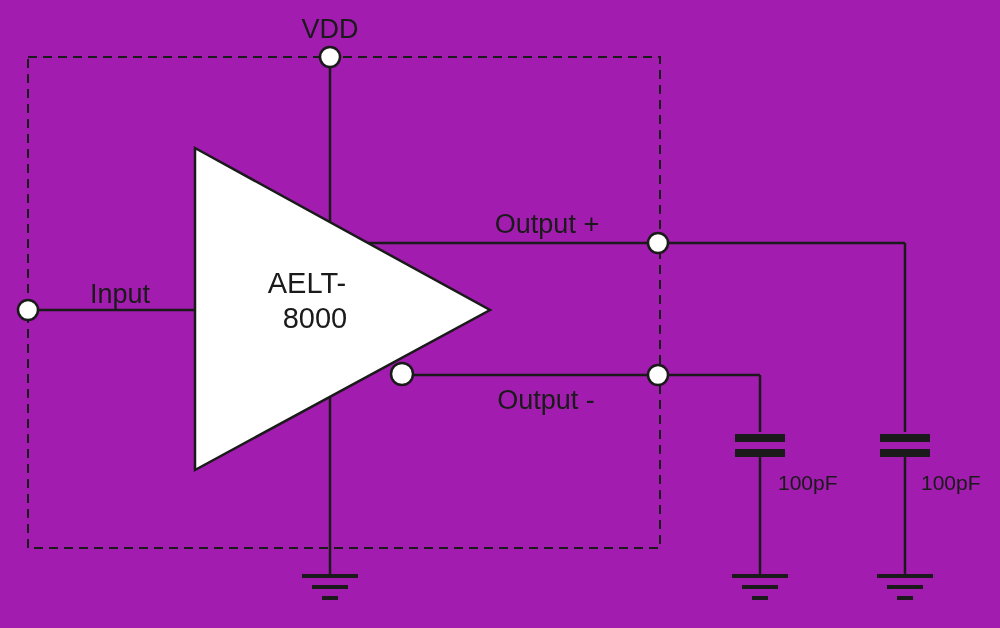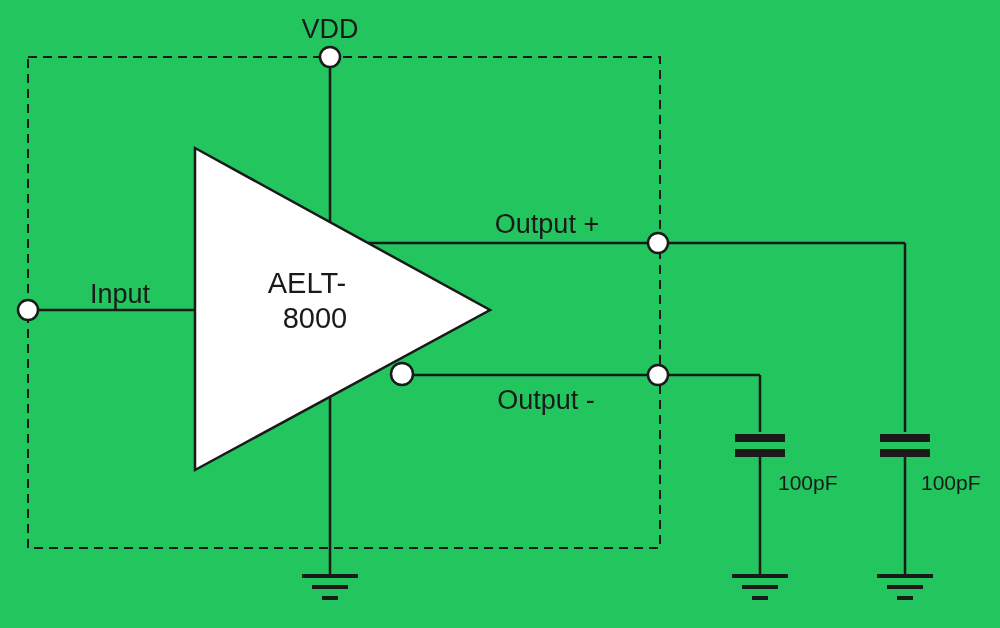--- a/index.html
+++ b/index.html
@@ -7,21 +7,21 @@
     padding: 0;
     background: #ffffff;
     width: 1000px;
     height: 628px;
     font-family: "Liberation Sans", sans-serif;
   }
   .stage {
     position: relative;
     width: 1000px;
     height: 628px;
-    background: #22c55e;
+    background: #a21caf;
     overflow: hidden;
   }
   svg { display: block; }
   text {
     fill: #1a1a1a;
     font-family: "Liberation Sans", sans-serif;
   }
   .lbl-main { font-size: 27px; }
   .lbl-chip { font-size: 29px; }
   .lbl-cap  { font-size: 21px; }

